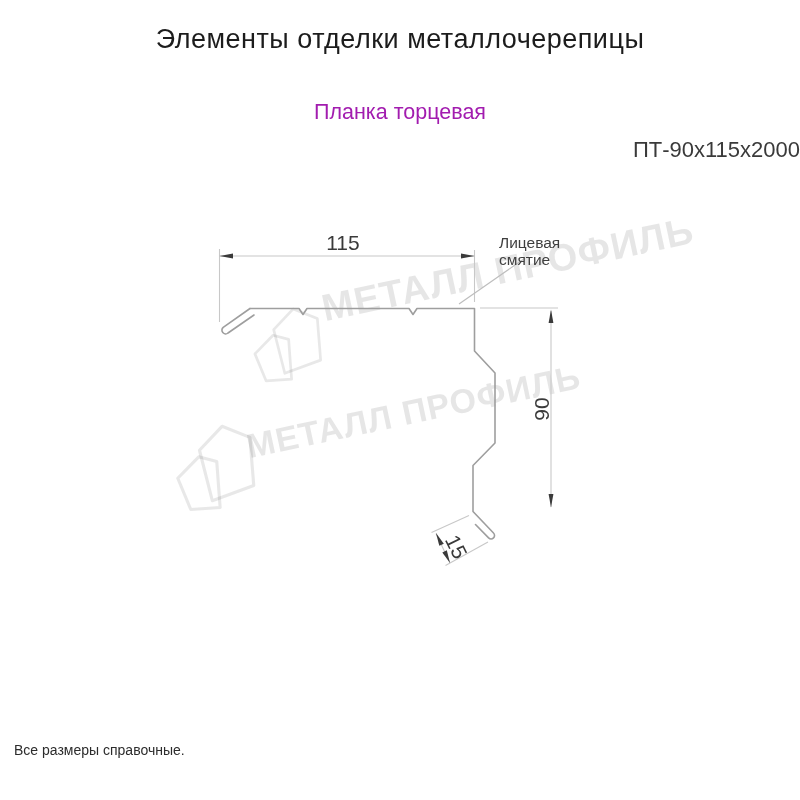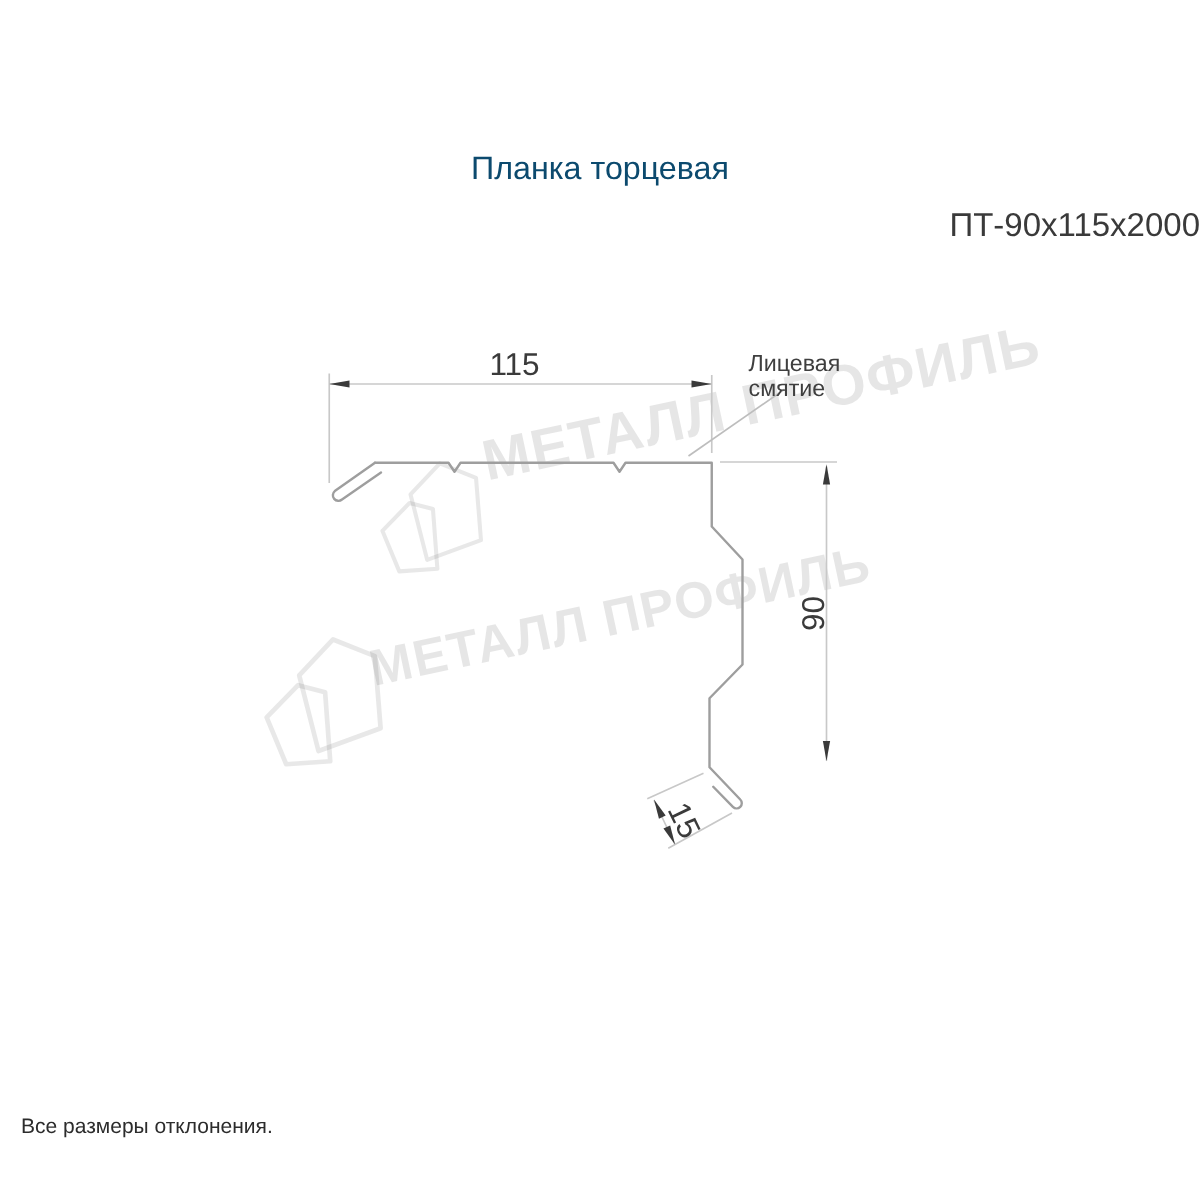--- a/index.html
+++ b/index.html
@@ -7,21 +7,21 @@
     position:relative;width:800px;height:800px;background:#ffffff;overflow:hidden;
     font-family:"Liberation Sans",sans-serif;color:#1c1c1c;
   }
   
   .page-title{
     position:absolute;left:0;top:24px;width:800px;text-align:center;
     font-size:27px;letter-spacing:0.5px;color:#1c1c1c;
   }
   .product-name{
     position:absolute;left:0;top:100px;width:800px;text-align:center;
-    font-size:21.5px;color:#0c4a6e;
+    font-size:21.5px;color:#a21caf;
   }
   .product-sku{
     position:absolute;left:0;top:137px;width:800px;text-align:right;
     font-size:22px;color:#3a3a3a;
   }
   
   .wm-text{
     position:absolute;font-size:38px;font-weight:700;letter-spacing:1px;
     color:rgba(60,60,60,0.13);white-space:nowrap;transform-origin:0 0;
     transform:rotate(-12deg);
@@ -93,20 +93,21 @@
     <text class="dimtext" x="343" y="250" text-anchor="middle">115</text>
     <text class="dimtext" x="542" y="416" text-anchor="middle" transform="rotate(-90 542 409)">90</text>
     <text class="dimtext" x="456" y="554" text-anchor="middle" transform="rotate(64 456 547)">15</text>
   </svg>
 
   <div class="face-label">
     <div>Лицевая</div>
     <div>смятие</div>
   </div>
 
+  <div class="page-title">Элементы отделки металлочерепицы</div>
   <div class="product-name">Планка торцевая</div>
   <div class="product-sku">ПТ-90х115х2000</div>
 
   <div class="footer-notes">
-    <div>Все размеры отклонения.</div>
+    <div>Все размеры справочные.</div>
   </div>
 
 </div>
 
 </body></html>

